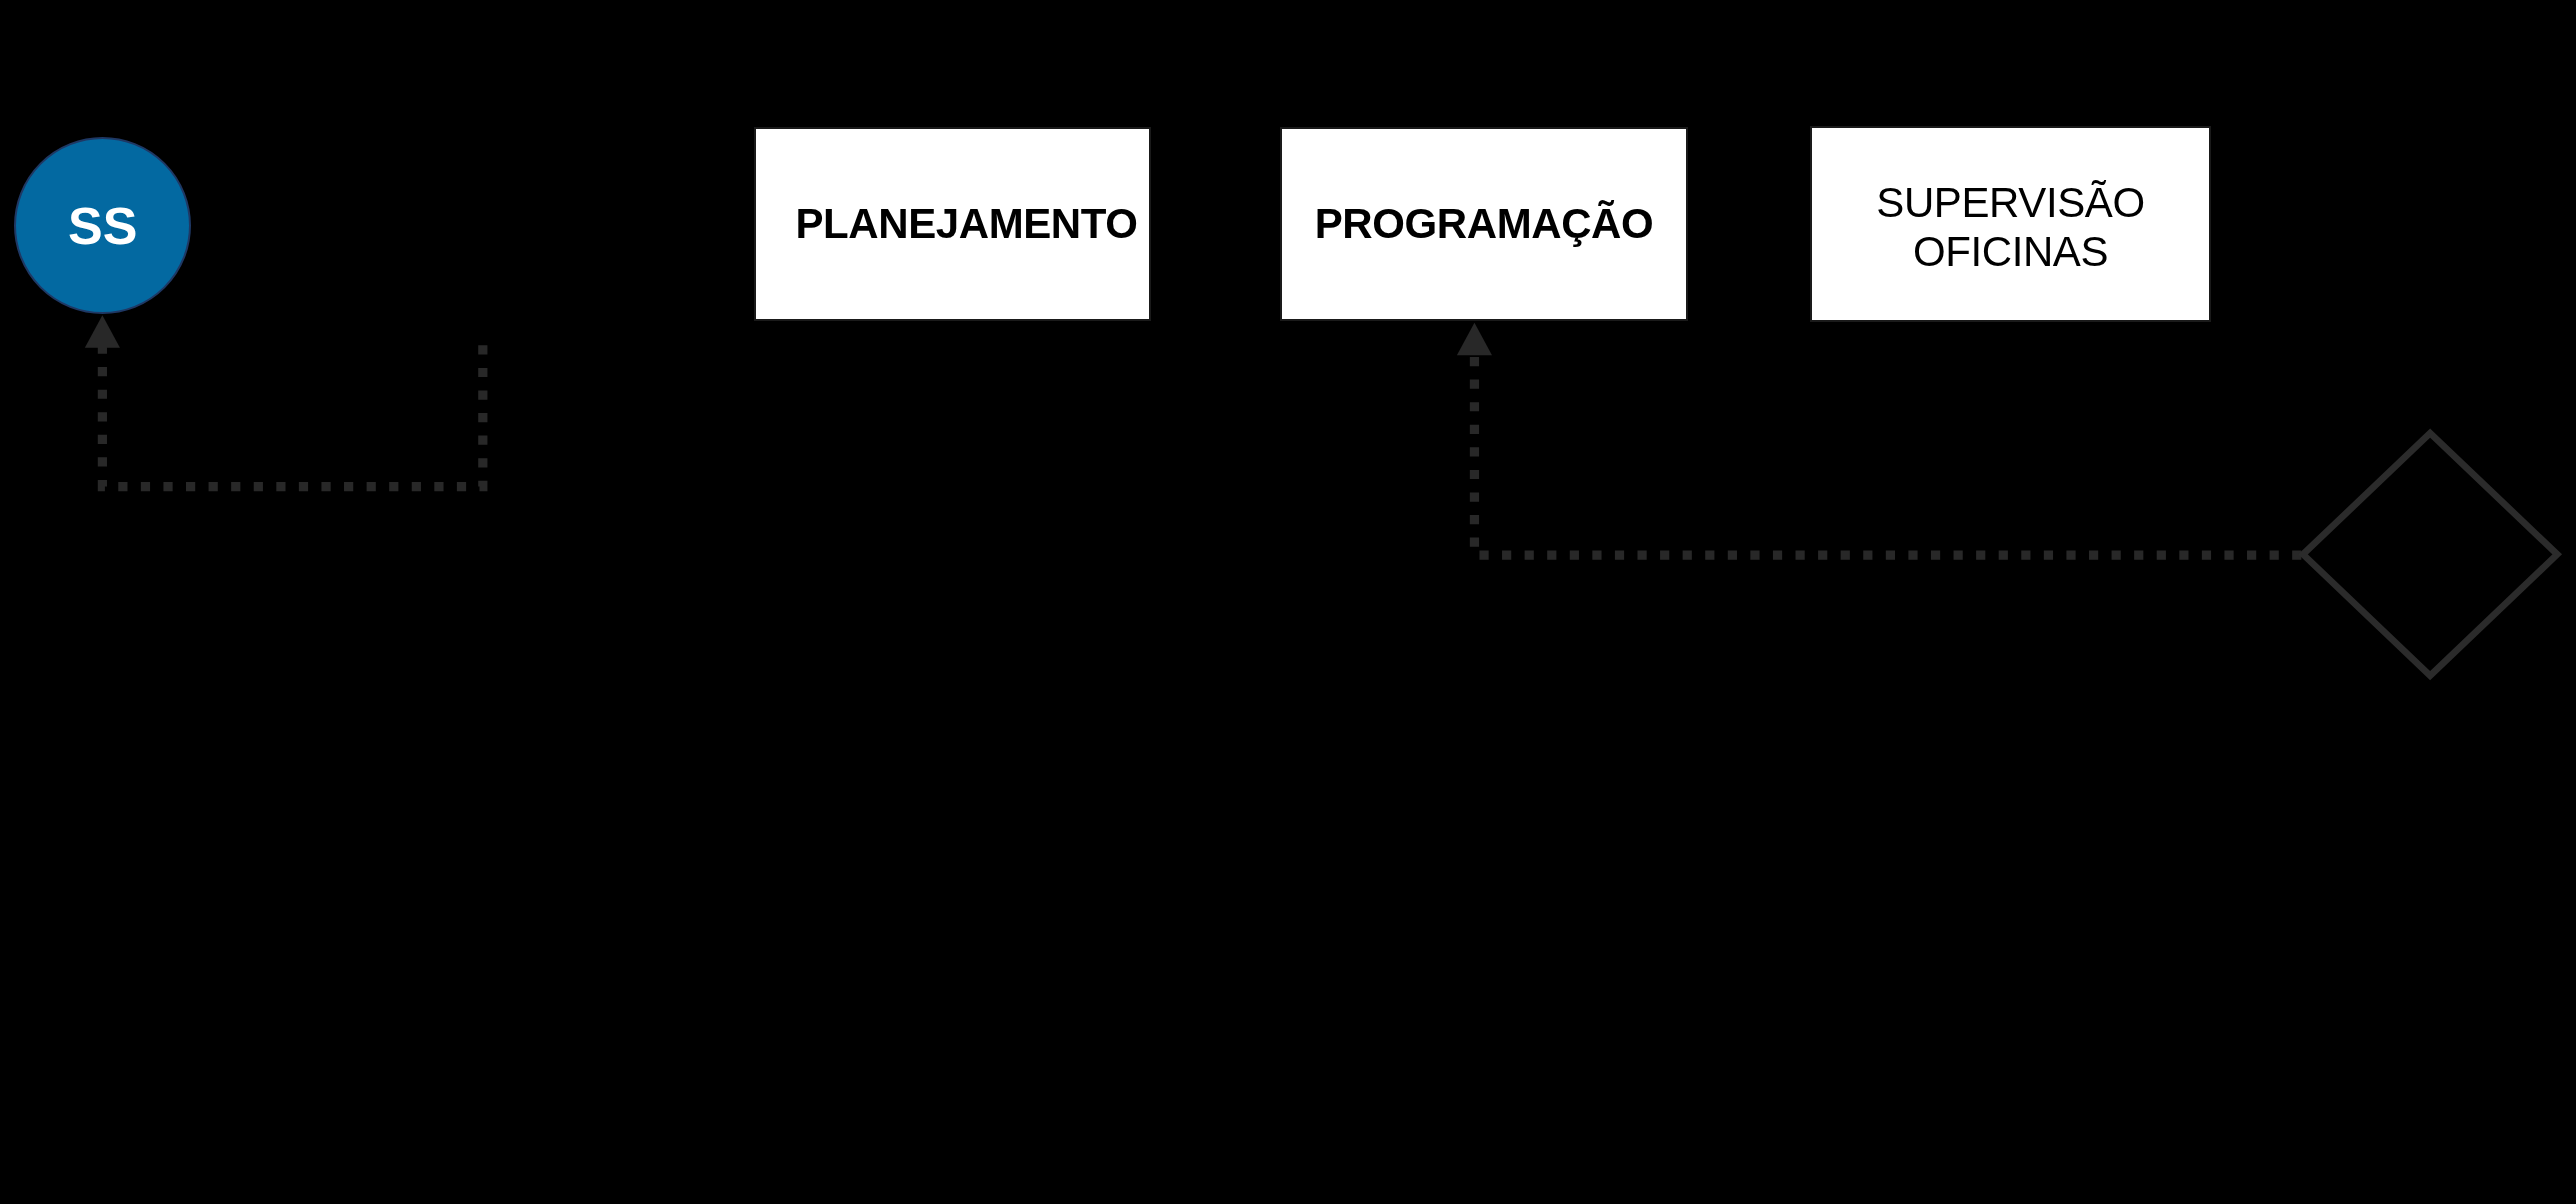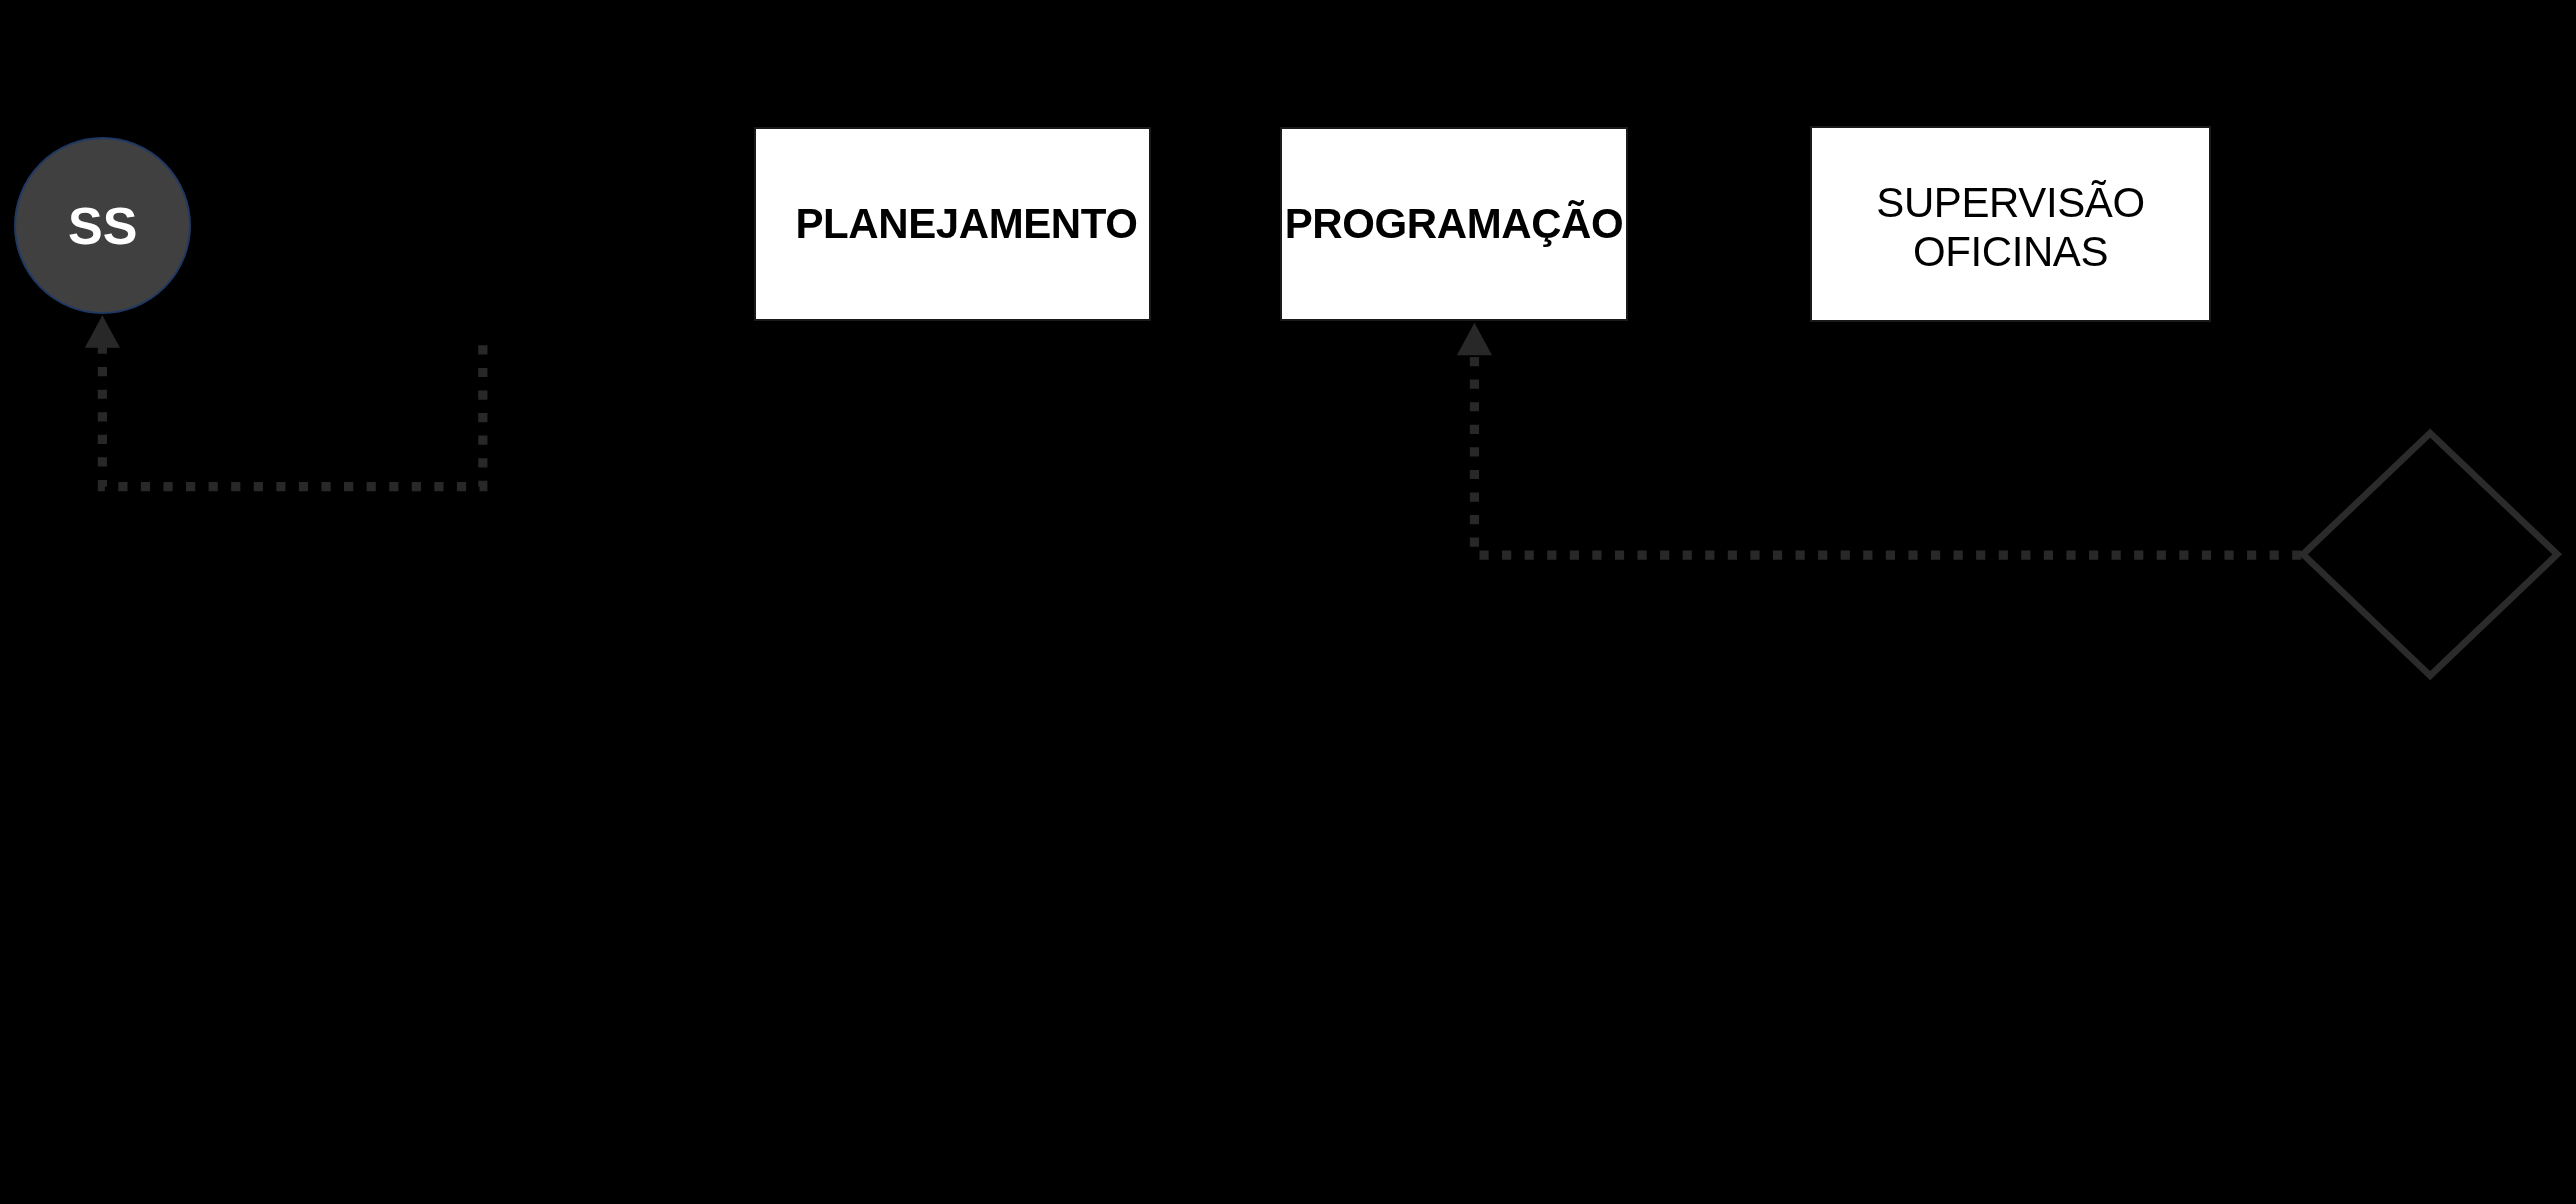--- a/index.html
+++ b/index.html
@@ -30,21 +30,21 @@
     text-align: center;
   }
 
   
   #node-ss {
     left: 14.2px;
     top: 137px;
     width: 177px;
     height: 177px;
     border-radius: 50%;
-    background: #404040;
+    background: #0369a1;
     border: 2.5px solid #1F3864;
   }
   #node-ss .node-label {
     color: #FFFFFF;
     font-size: 52px;
     font-weight: bold;
     line-height: 1;
     letter-spacing: 0px;
   }
 
@@ -64,21 +64,21 @@
   #node-planejamento {
     left: 754px;
     top: 127px;
     width: 397px;
     height: 194px;
     padding-left: 28px;
   }
   #node-programacao {
     left: 1280px;
     top: 127px;
-    width: 348px;
+    width: 408px;
     height: 194px;
   }
   #node-supervisao {
     left: 1810px;
     top: 126px;
     width: 401px;
     height: 196px;
   }
   #node-supervisao .node-label {
     font-weight: normal;

